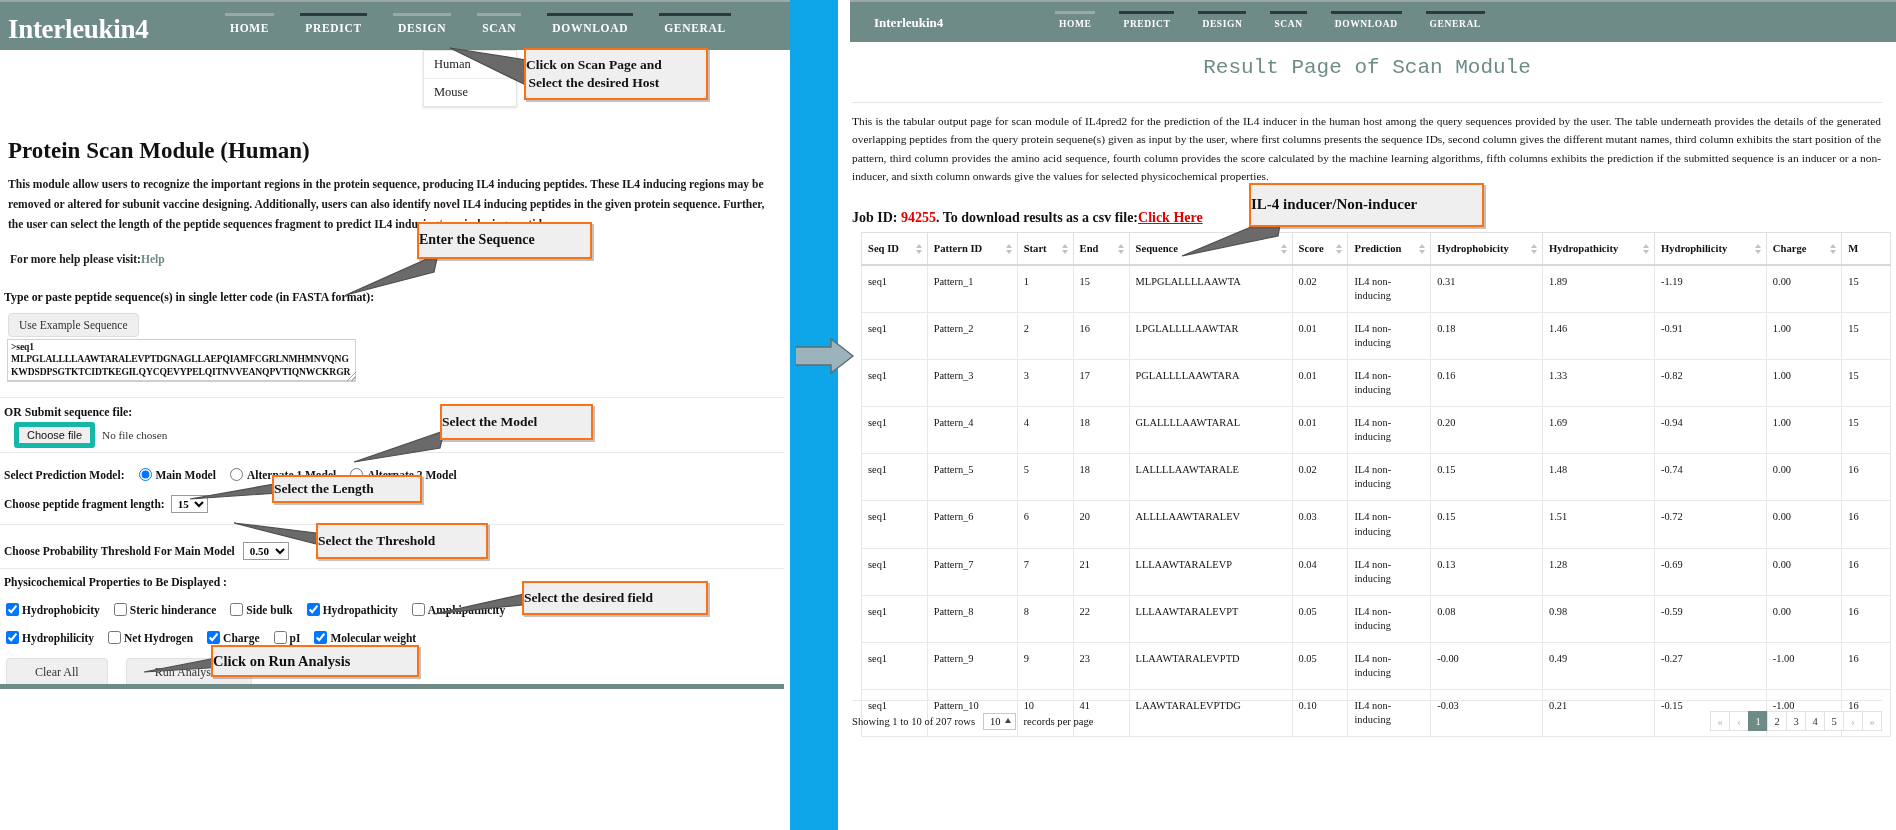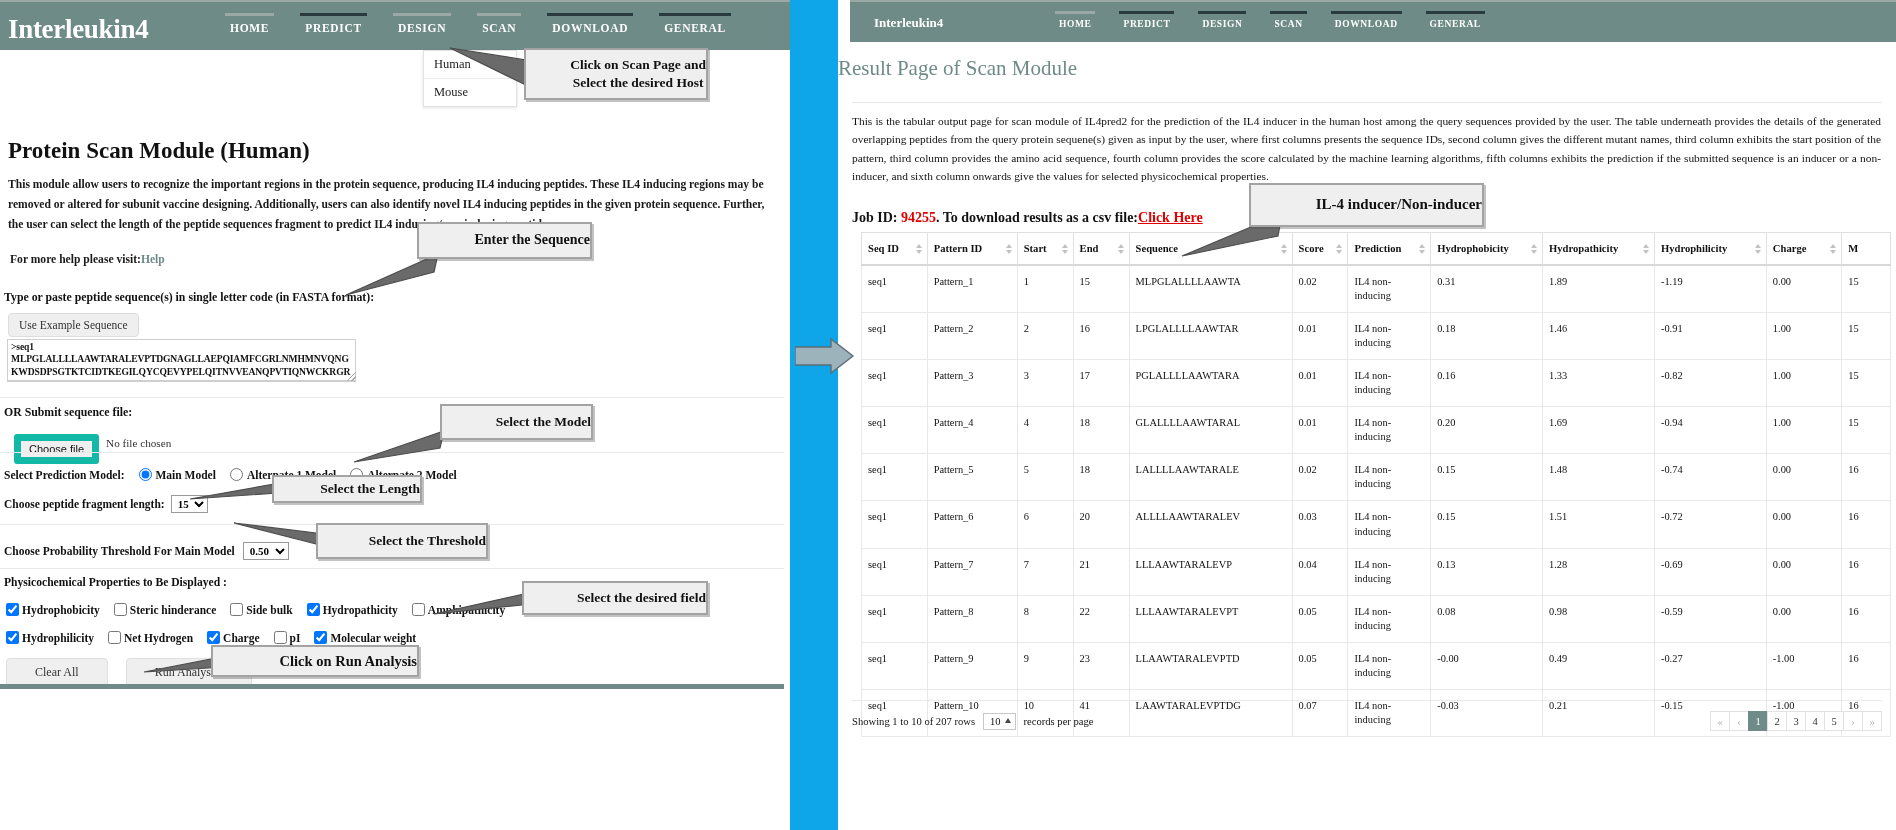--- a/index.html
+++ b/index.html
@@ -96,22 +96,22 @@
                 linear-gradient(135deg, transparent 70%, #aaa 70%, #aaa 80%, transparent 80%);
     cursor: nwse-resize;
   }
 
   .lbl-or {
     position:absolute; left: 4px; top: 405px;
     font-size: 11.8px; font-weight: bold; color: #111;
   }
   .file-row { position:absolute; left: 14px; top: 422px; display:flex; align-items:center; gap:7px; }
   .btn-choose {
-    background:#efefef; border:7px solid #14b8a6; border-radius:3px;
-    font-size: 11px; padding: 2px 8px; font-family:"Liberation Sans", sans-serif; color:#111; cursor:pointer;margin-top:12px;
+    background:#efefef; border:5px solid #14b8a6; border-radius:3px;
+    font-size: 11px; padding: 2px 8px; font-family:"Liberation Sans", sans-serif; color:#111; cursor:pointer;
   }
   .file-none { font-size: 11.2px; color: #333; font-family:"Liberation Serif", serif; }
 
   .hr { position:absolute; left:0; width: 784px; height:1px; background:#e9e9e9; }
 
   .row-model { position:absolute; left: 4px; top: 468px; display:flex; align-items:center; gap:6px;
     font-size: 11.5px; font-weight:bold; color:#111; }
   .row-model .opt { display:flex; align-items:flex-end; gap:4px; margin-left: 8px; }
   input[type=radio], input[type=checkbox] { margin:0; cursor:pointer; }
 
@@ -132,23 +132,23 @@
   .btn-row { position:absolute; left:6px; top: 658px; display:flex; gap: 18px; }
   .btn-plain {
     background:#efefef; border:1px solid #e0e0e0; border-radius:4px;
     padding: 6px 28px; font-size: 12px; color:#333; cursor:pointer;
     font-family:"Liberation Serif", serif;
   }
   .bottom-bar { position:absolute; left:0; top:684px; width: 784px; height: 5px; background:#6e8b87; }
 
   
   .callout {
-    position:absolute; background:#efefef; border:2px solid #a3a3a3;
+    position:absolute; background:#efefef; border:2px solid #f97316;
     font-family:"Liberation Serif", serif; font-weight:bold; color:#111;
-    display:flex; align-items:center; justify-content:flex-end; text-align:center;
+    display:flex; align-items:center; justify-content:flex-start; text-align:center;
     box-shadow: 2px 2px 0 rgba(80,80,80,0.35); z-index: 9; line-height: 1.3;
   }
   .callout-svg { position:absolute; z-index: 8; overflow:visible; }
 
   
   .big-arrow { position:absolute; left: 795px; top: 337px; z-index: 4; }
 
   
   .right-panel {
     position:absolute; left: 838px; top: 0; width: 1058px; height: 830px;
@@ -157,22 +157,22 @@
   .rnavbar { position:relative; margin-left: 12px; height: 42px; background:#6e8b87;
     border-top:2px solid #9aa9a6; width: 1046px; }
   .rbrand { position:absolute; left: 24px; top: 13px; color:#fff; font-size:13px; font-weight:bold; }
   .rnav-links { position:absolute; left: 205px; top:0; height:42px; display:flex; align-items:center; gap:24px; }
   .rnav-link { color:#fff; font-size:9.5px; font-weight:bold; letter-spacing:0.6px;
     padding: 14px 4px 13px 4px; position:relative; cursor:pointer; }
   .rnav-link.u-light::before { content:""; position:absolute; left:0; right:0; top:6px; height:3px; background:#9aa9a6; }
   .rnav-link.u-dark::before { content:""; position:absolute; left:0; right:0; top:6px; height:3px; background:#2b3a3e; }
 
   .result-title {
-    position:absolute; left:0; right:0; top: 56px; text-align:left;
-    font-size: 21px; color: #6e8b87; font-family:Liberation Serif, serif;
+    position:absolute; left:0; right:0; top: 56px; text-align:center;
+    font-size: 21px; color: #6e8b87; font-family:Liberation Mono, monospace;
   }
   .rdivider { position:absolute; left: 14px; top: 102px; width: 1030px; height:1px; background:#e6e6e6; }
   .rdesc {
     position:absolute; left: 14px; top: 112px; width: 1029px;
     font-size: 11.4px; color:#111; line-height: 1.60; text-align: justify;
   }
   .jobid {
     position:absolute; left: 14px; top: 210px;
     font-size: 14px; font-weight:bold; color:#111;
   }
@@ -634,21 +634,21 @@
               <td>-0.27</td>
               <td>-1.00</td>
               <td>16</td>
             </tr>
             <tr>
               <td>seq1</td>
               <td>Pattern_10</td>
               <td>10</td>
               <td>41</td>
               <td>LAAWTARALEVPTDG</td>
-              <td>0.07</td>
+              <td>0.10</td>
               <td>IL4 non-inducing</td>
               <td>-0.03</td>
               <td>0.21</td>
               <td>-0.15</td>
               <td>-1.00</td>
               <td>16</td>
             </tr>
           </tbody>
       </table>
     </div>

